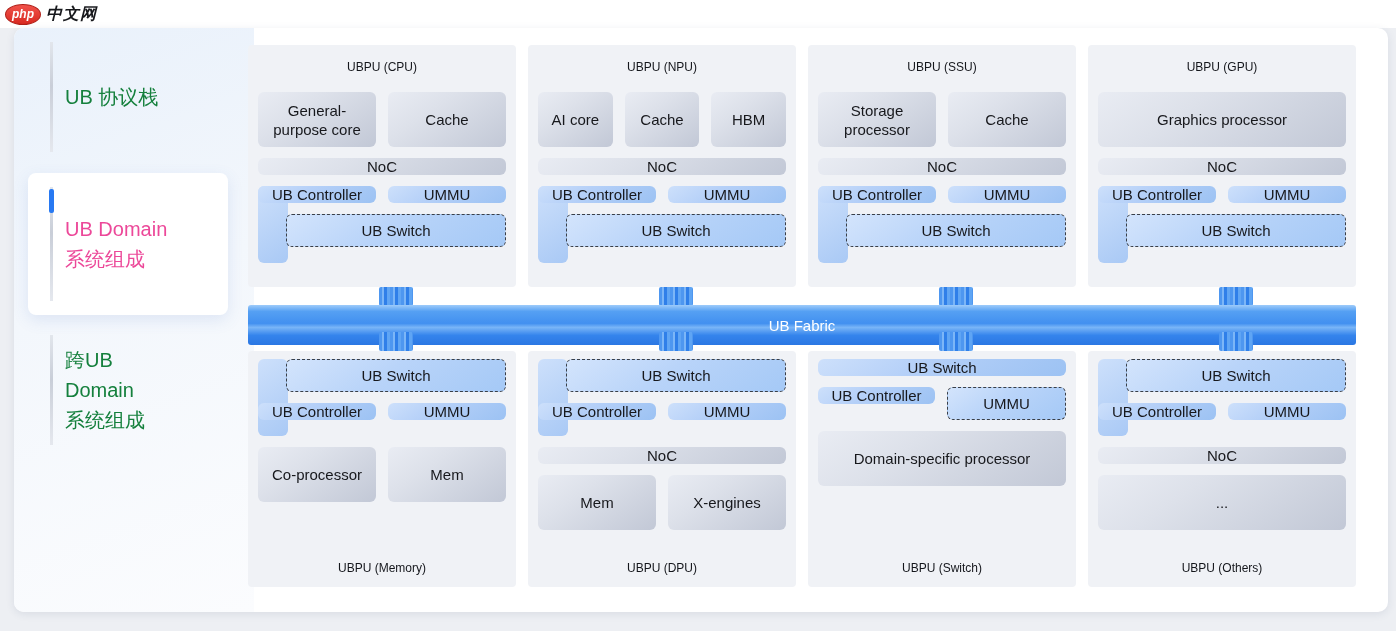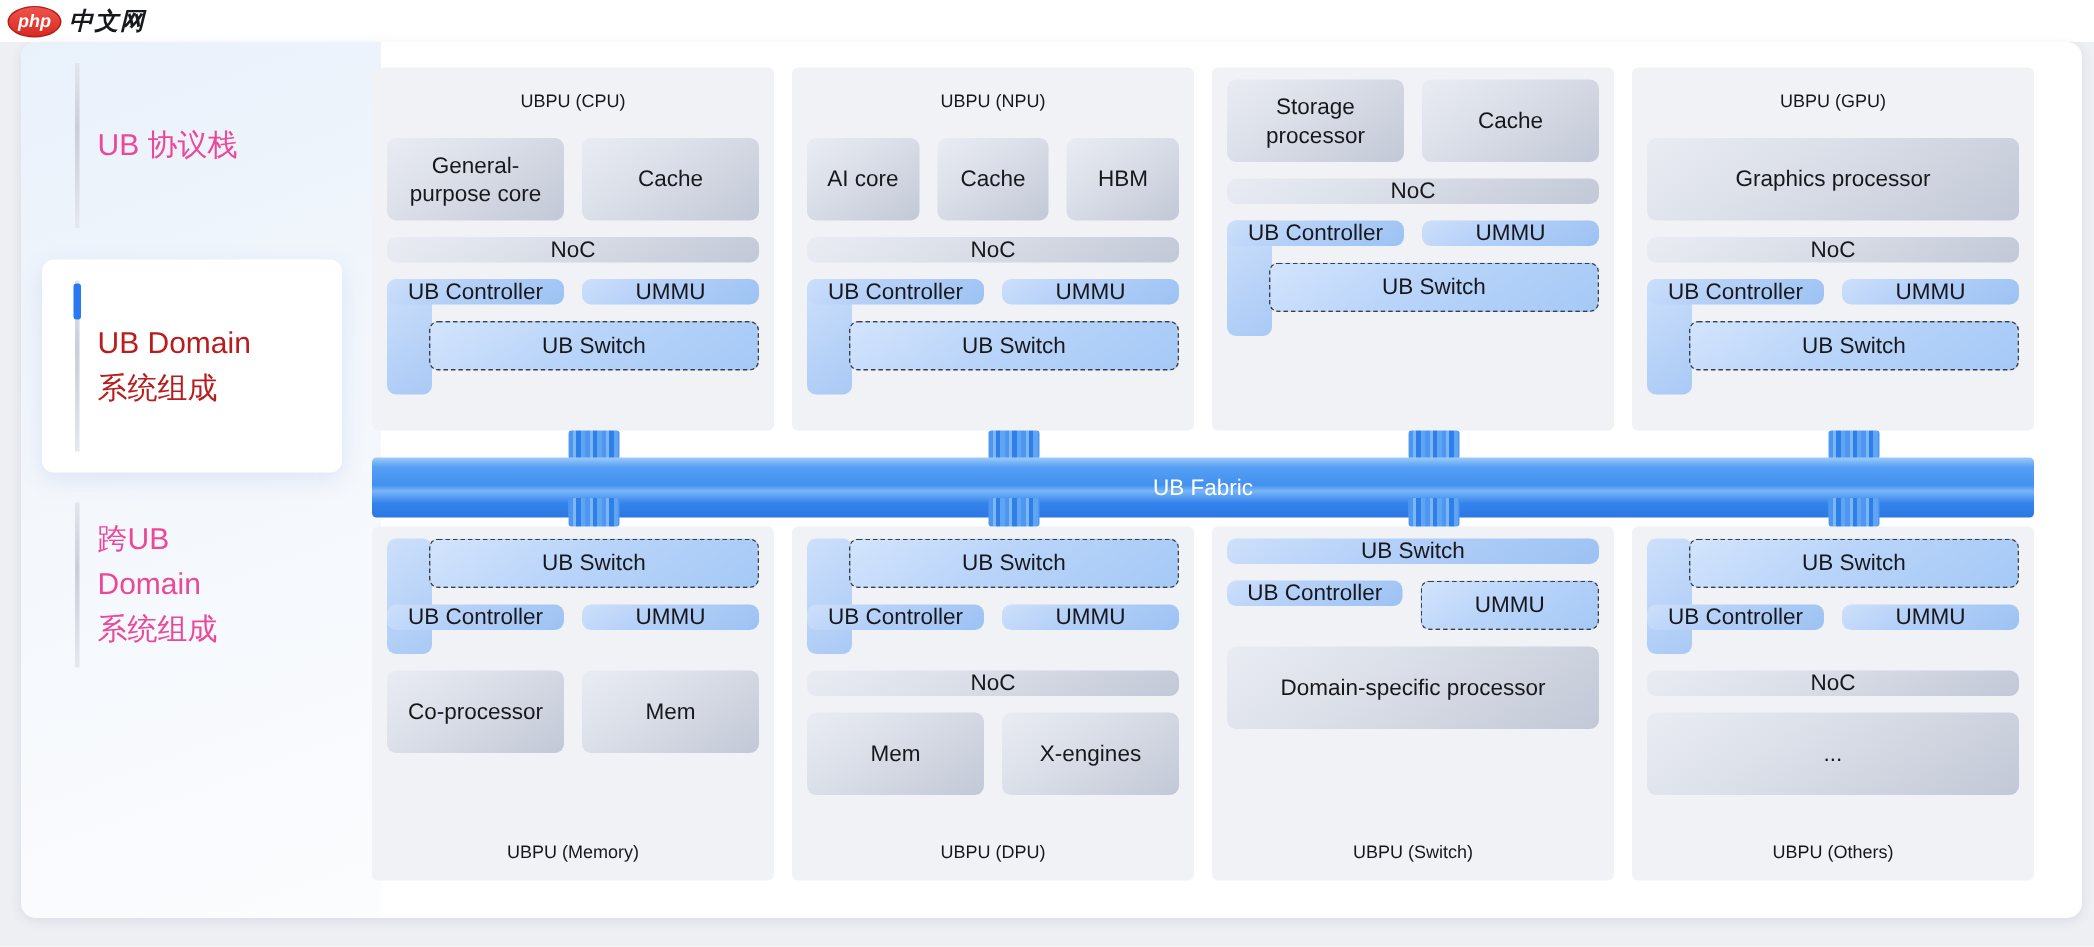--- a/index.html
+++ b/index.html
@@ -15,26 +15,26 @@
   .logo-text { color:#17181c; font-weight:bold; font-style:italic; font-size:16px; letter-spacing:1px; }
 
   .panel { position:absolute; left:14px; top:28px; width:1374px; height:584px;
     background:#ffffff; border-radius:10px; box-shadow:0 2px 8px rgba(40,60,100,.10); }
   .panel-tint { position:absolute; left:0; top:0; bottom:0; width:240px; border-radius:10px 0 0 10px;
     background:linear-gradient(160deg,#e9f1fb 0%,#f3f7fc 45%,#fbfcfe 100%); }
 
   
   .sidebar { position:absolute; left:14px; top:14px; width:206px; }
   .side-item { position:relative; width:200px; padding-left:37px; display:flex; align-items:center;
-    font-size:20px; line-height:30px; color:#ec4899; white-space:pre-line; cursor:pointer; }
+    font-size:20px; line-height:30px; color:#15803d; white-space:pre-line; cursor:pointer; }
   .side-item::before { content:""; position:absolute; left:22px; top:0; bottom:0; width:3px;
     background:linear-gradient(180deg,#e2e6ec,#c9ced8 40%,#e5e8ee); }
   .si-1 { height:110px; }
   .si-2 { height:142px; margin-top:21px; background:#ffffff; border-radius:8px;
-    box-shadow:0 5px 16px rgba(70,110,190,.13); color:#b91c1c; }
+    box-shadow:0 5px 16px rgba(70,110,190,.13); color:#ec4899; }
   .si-2::before { top:14px; bottom:14px; }
   .si-2::after { content:""; position:absolute; left:21px; top:16px; width:5px; height:24px;
     background:#2879f2; border-radius:2px; }
   .si-3 { height:110px; margin-top:20px; }
   .si-4 { height:110px; margin-top:35px; }
 
   
   .diagram { position:absolute; left:234px; top:17px; width:1108px; }
   .cards-row { display:flex; gap:12px; }
   .card { width:268px; background:#f0f2f6; border-radius:4px; padding:8px 10px; overflow:hidden; }
@@ -137,20 +137,21 @@
             <div class="box blue slim">UB Controller</div>
             <div class="box blue slim">UMMU</div>
           </div>
           <div class="switch-row">
             <div class="box switch-box">UB Switch</div>
           </div>
         </div>
       </div>
 
       <div class="card top-card">
+        <div class="card-title">UBPU (SSU)</div>
         <div class="units-row">
           <div class="box gray tallbox">Storage processor</div>
           <div class="box gray tallbox">Cache</div>
         </div>
         <div class="box gray slim">NoC</div>
         <div class="ctrl-switch">
           <div class="l-strip"></div>
           <div class="ctrl-row">
             <div class="box blue slim">UB Controller</div>
             <div class="box blue slim">UMMU</div>

